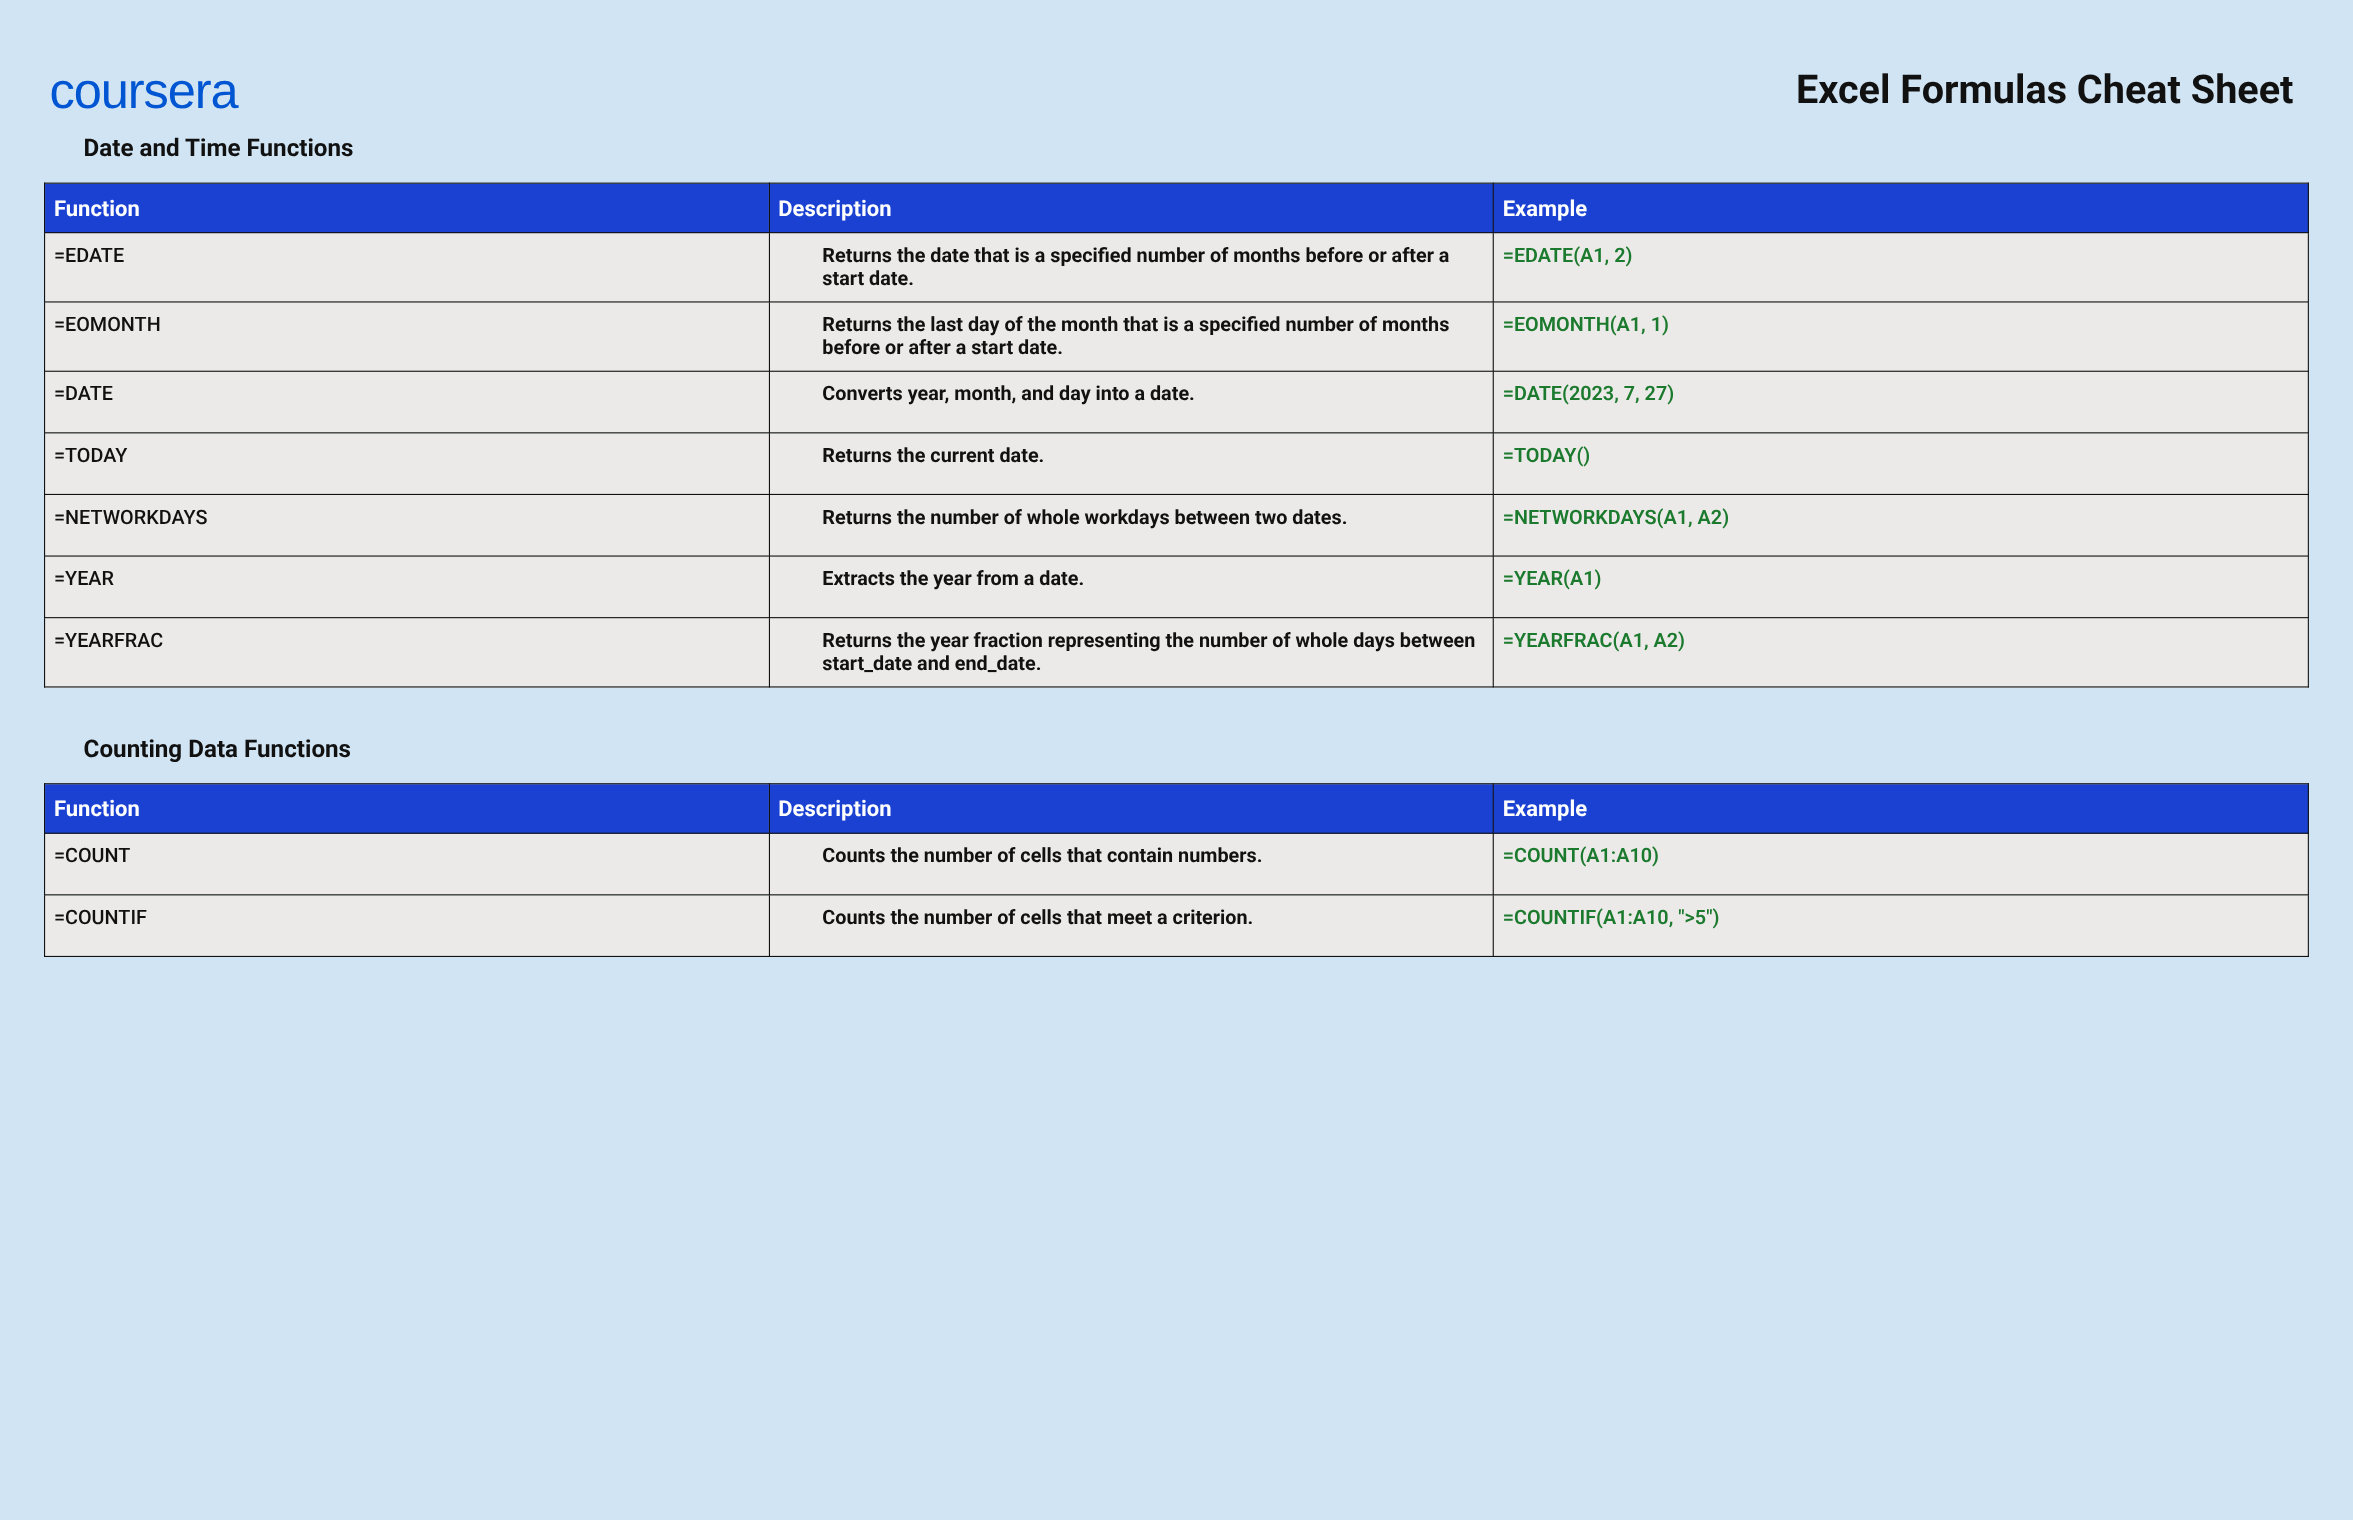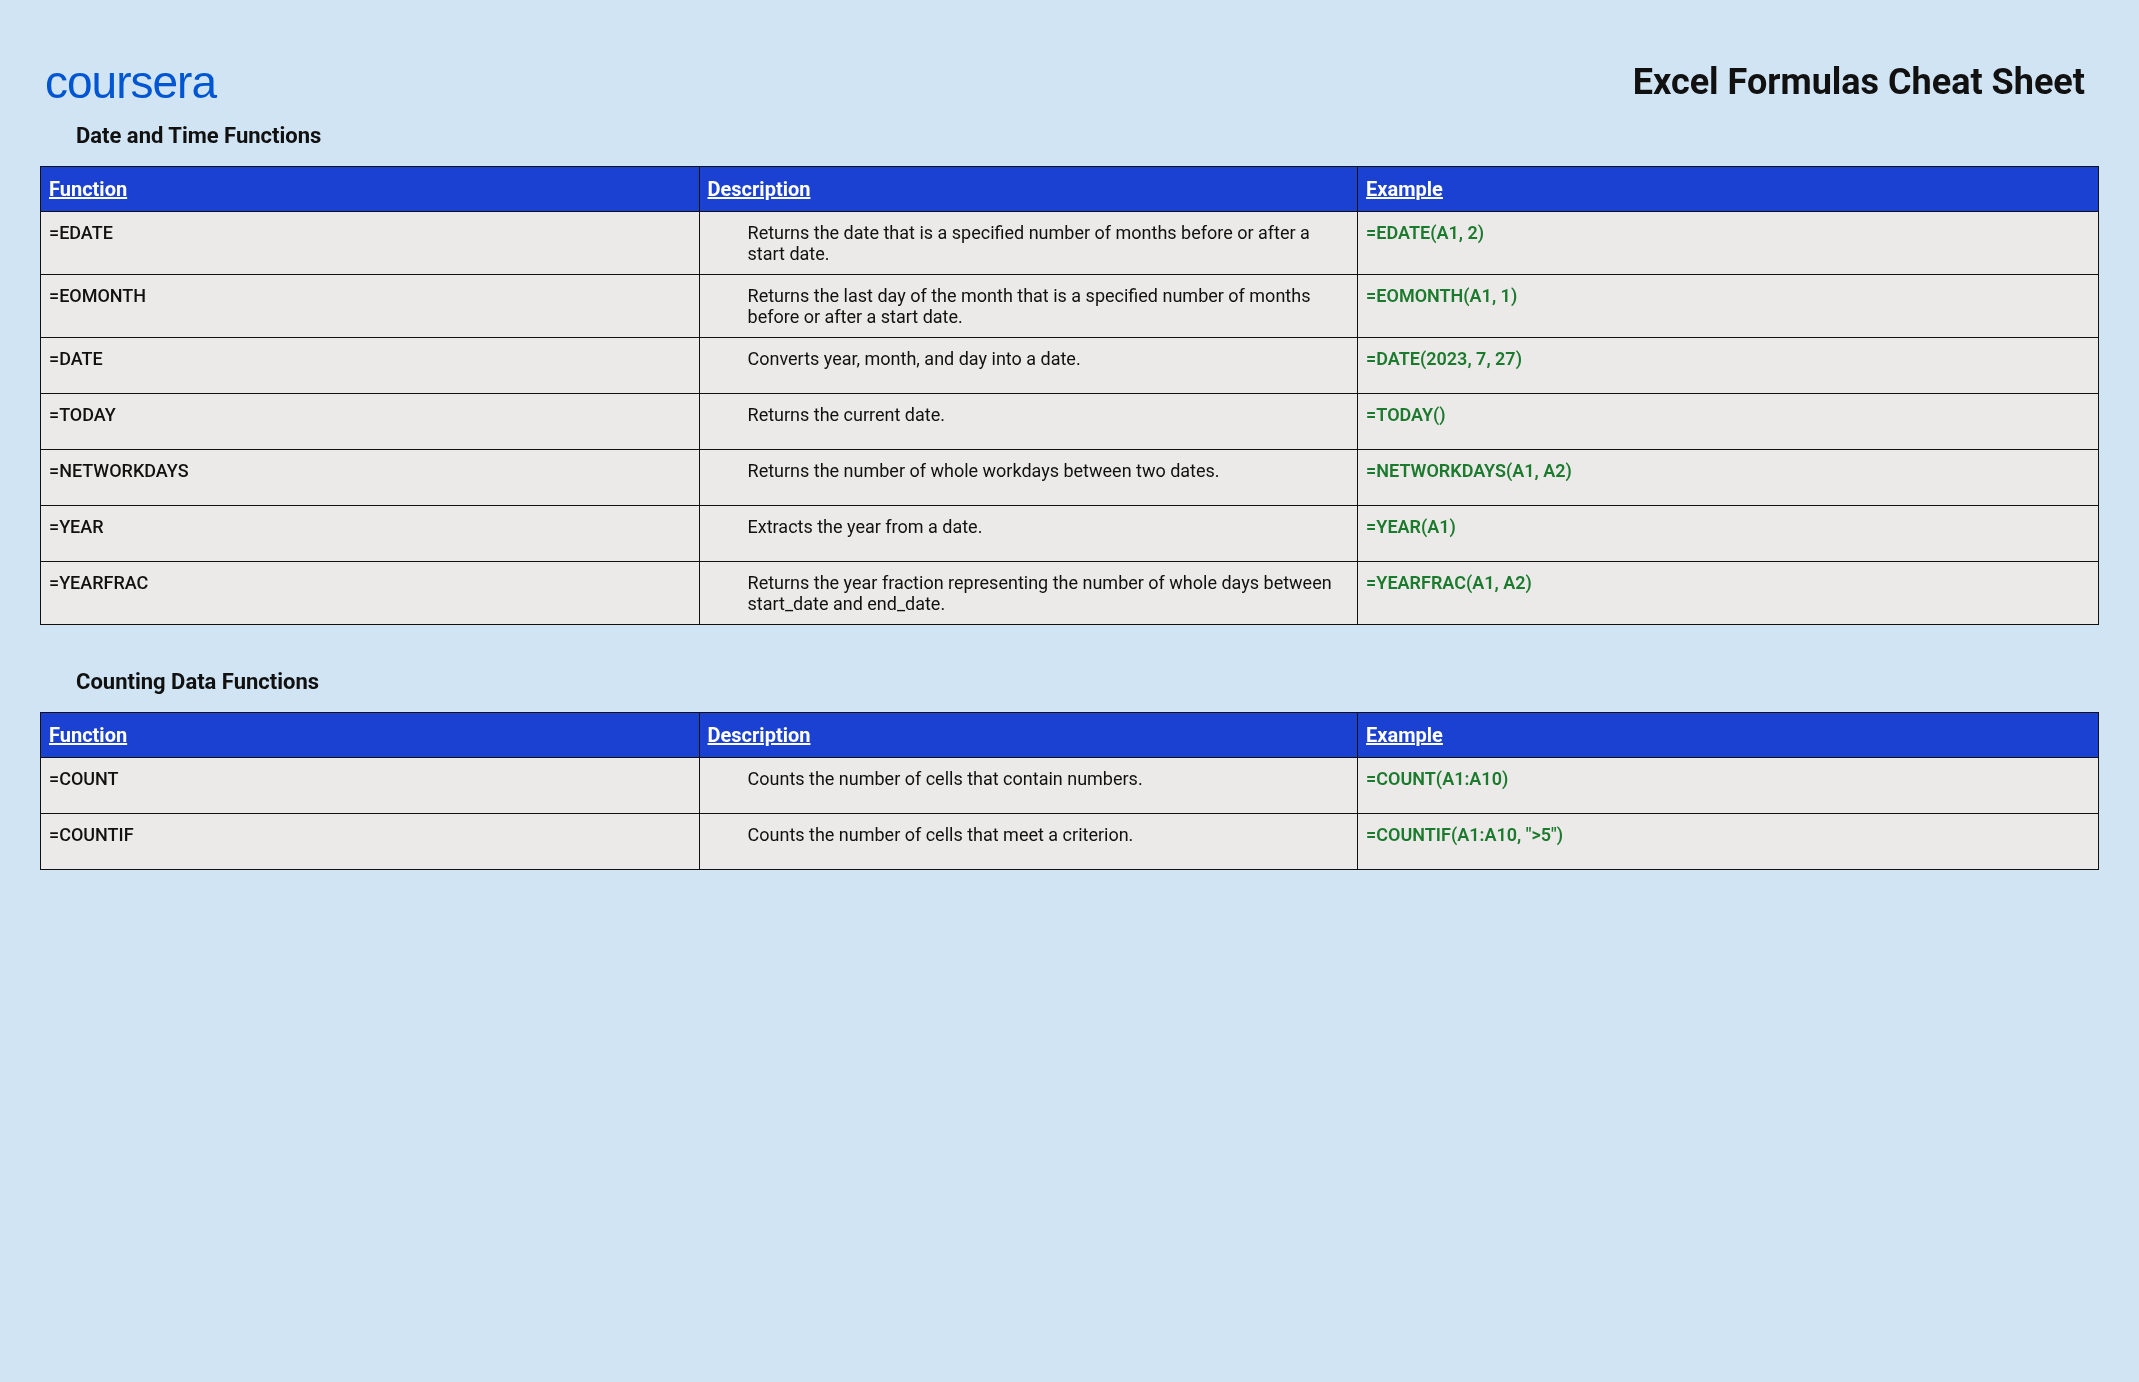--- a/index.html
+++ b/index.html
@@ -51,34 +51,33 @@
     vertical-align: top;
     padding: 10px 10px 10px 8px;
   }
   thead th {
     background: #1b41d2;
     color: #fff;
     font-size: 20px;
     font-weight: 700;
     height: 32px;
     vertical-align: middle;
-    text-decoration: underline;
   }
   tbody td {
     background: #eceae8;
     font-size: 18px;
     font-weight: 500;
     height: 56px;
     margin-top: 24px;
   }
   col.c1 { width: 32%; }
   col.c2 { width: 32%; }
   col.c3 { width: 36%; }
   .fn-name { font-weight: 500; }
-  .desc { font-weight: 400; padding-left: 48px; }
+  .desc { font-weight: 700; padding-left: 48px; }
   .example { color: #1b7a2e; font-weight: 600; }
 </style>
 </head>
 <body>
 
 <div class="header">
   <div class="logo">coursera</div>
   <div class="page-title">Excel Formulas Cheat Sheet</div>
 </div>
 

